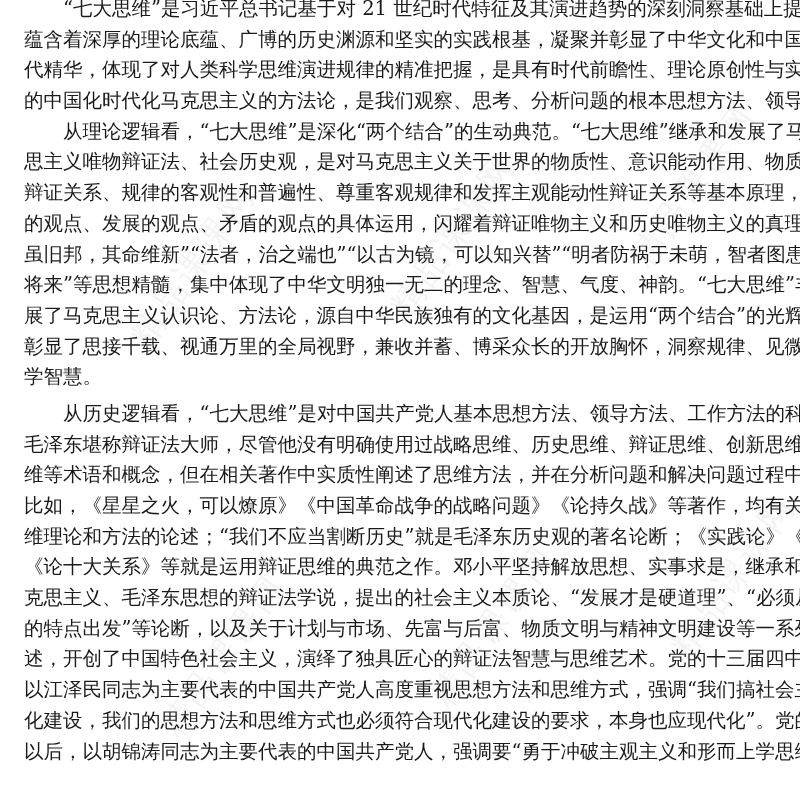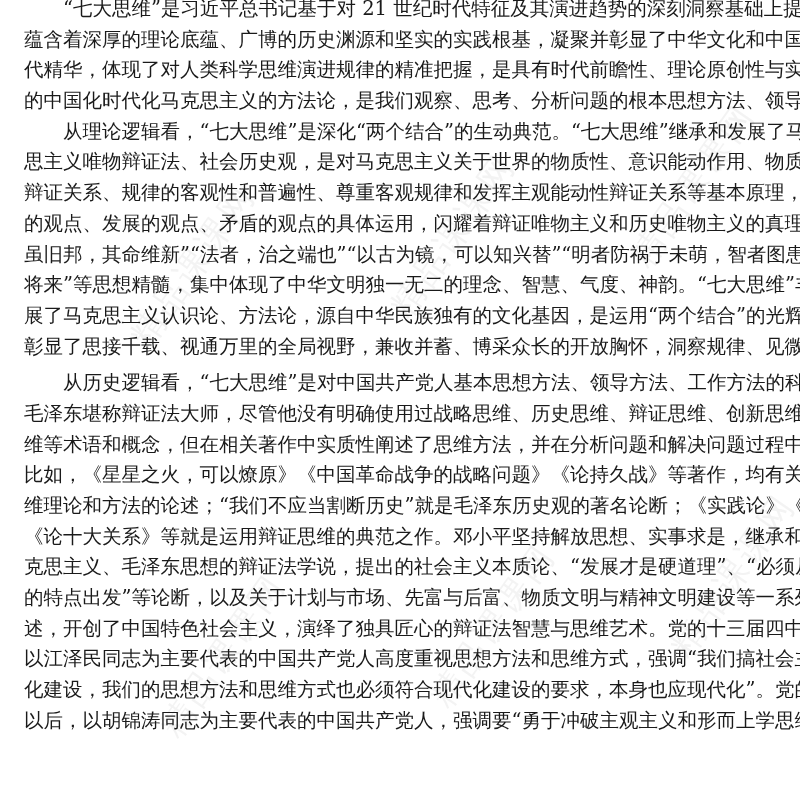--- a/index.html
+++ b/index.html
@@ -84,20 +84,21 @@
 
     <div class="paragraph">
       <div class="line indent">从理论逻辑看，“七大思维”是深化“两个结合”的生动典范。“七大思维”继承和发展了马克</div>
       <div class="line">思主义唯物辩证法、社会历史观，是对马克思主义关于世界的物质性、意识能动作用、物质和意识的</div>
       <div class="line">辩证关系、规律的客观性和普遍性、尊重客观规律和发挥主观能动性辩证关系等基本原理，以及联系</div>
       <div class="line">的观点、发展的观点、矛盾的观点的具体运用，闪耀着辩证唯物主义和历史唯物主义的真理光芒。“七</div>
       <div class="line">虽旧邦，其命维新”“法者，治之端也”“以古为镜，可以知兴替”“明者防祸于未萌，智者图患于</div>
       <div class="line">将来”等思想精髓，集中体现了中华文明独一无二的理念、智慧、气度、神韵。“七大思维”丰富发</div>
       <div class="line">展了马克思主义认识论、方法论，源自中华民族独有的文化基因，是运用“两个结合”的光辉典范，</div>
       <div class="line">彰显了思接千载、视通万里的全局视野，兼收并蓄、博采众长的开放胸怀，洞察规律、见微知著的哲</div>
+      <div class="line last">学智慧。</div>
     </div>
 
     <div class="para-gap"></div>
 
     <div class="paragraph">
       <div class="line indent">从历史逻辑看，“七大思维”是对中国共产党人基本思想方法、领导方法、工作方法的科学凝练。</div>
       <div class="line">毛泽东堪称辩证法大师，尽管他没有明确使用过战略思维、历史思维、辩证思维、创新思维、底线思</div>
       <div class="line">维等术语和概念，但在相关著作中实质性阐述了思维方法，并在分析问题和解决问题过程中加以运用。</div>
       <div class="line">比如，《星星之火，可以燎原》《中国革命战争的战略问题》《论持久战》等著作，均有关于战略思</div>
       <div class="line">维理论和方法的论述；“我们不应当割断历史”就是毛泽东历史观的著名论断；《实践论》《矛盾论》</div>

